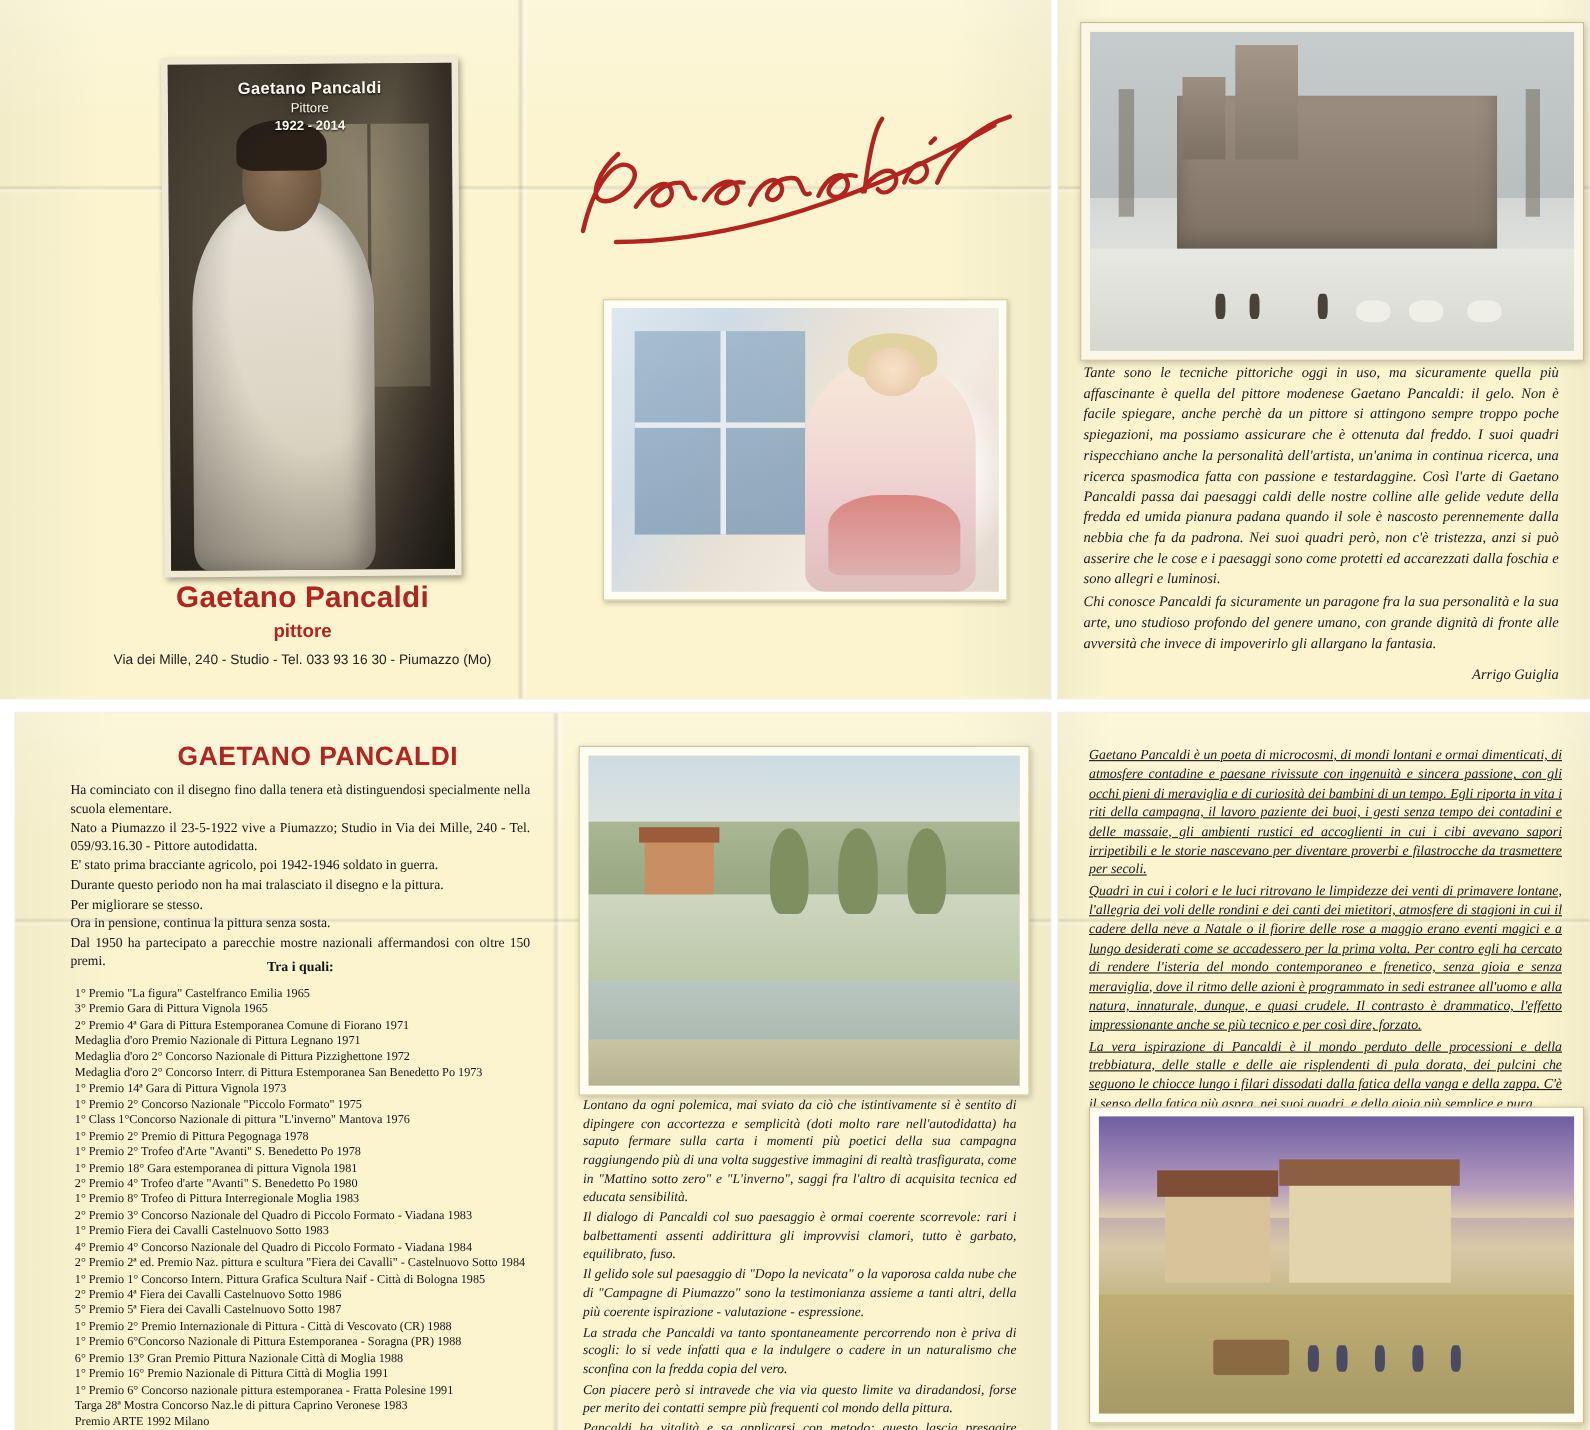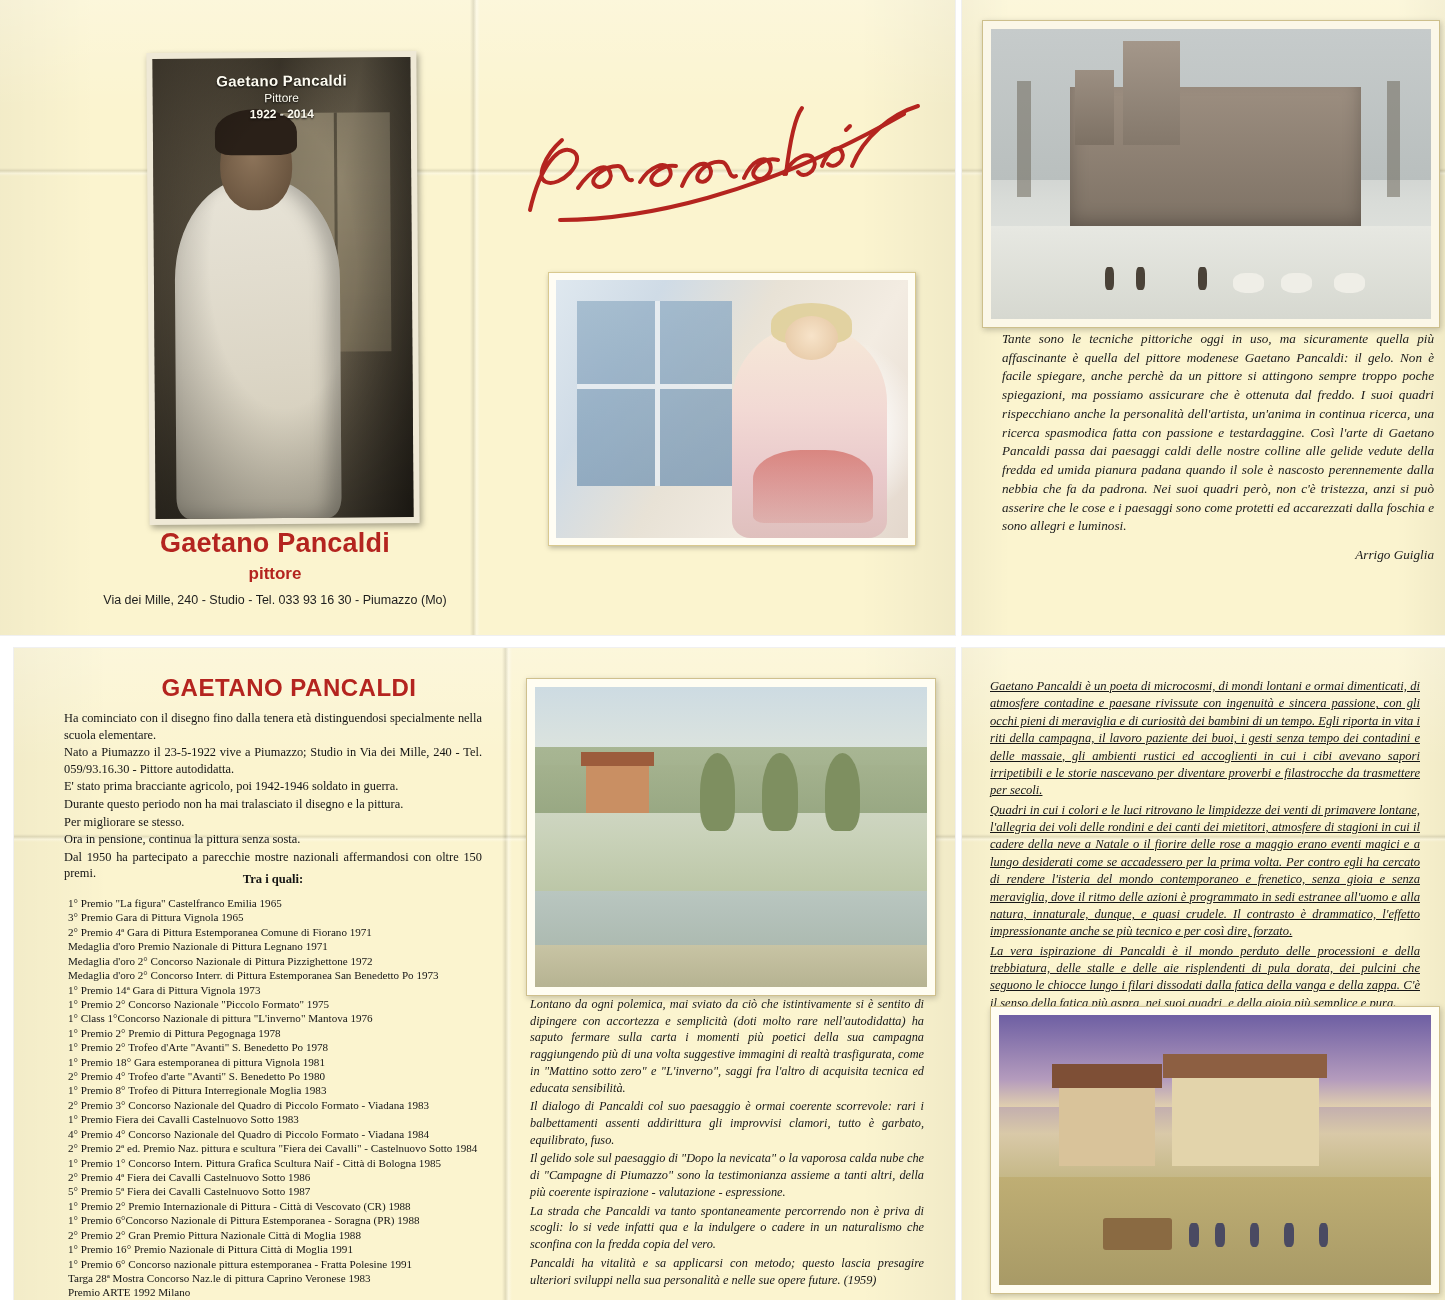--- a/index.html
+++ b/index.html
@@ -146,21 +146,21 @@
     background:linear-gradient(180deg,#a4978a,#84786b);}
   .a2-tower2{position:absolute;left:19%;top:14%;width:9%;height:26%;
     background:linear-gradient(180deg,#9c8f82,#7d7164);}
   .a2-ground{position:absolute;left:0;right:0;bottom:0;height:32%;
     background:linear-gradient(180deg,#e7e8e2,#d6d8d0);}
   .a2-ox{position:absolute;bottom:9%;width:7%;height:7%;background:#efeee7;border-radius:40%;}
   .a2-fig{position:absolute;bottom:10%;width:2%;height:8%;background:#4a4238;border-radius:30%;}
   .a2-tree{position:absolute;top:18%;width:3%;height:40%;background:#6f6a5c;opacity:.55;}
 
   .text2{
-    position:absolute;left:40px;top:330px;width:432px;
+    position:absolute;left:23px;top:330px;width:432px;
     font-style:italic;font-size:13.2px;line-height:1.42;color:#1a1a1a;text-align:justify;
   }
   .text2 p{margin:0 0 2px 0;}
   .sign-right{text-align:right;font-style:italic;margin-top:10px;font-size:13.2px;}
 
   
   #panel-bot-left{left:14px;top:648px;width:941px;height:652px;}
   .bio-title{
     position:absolute;left:110px;top:26px;width:330px;text-align:center;
     font-family:"Liberation Sans",sans-serif;font-weight:bold;font-size:24px;
@@ -305,20 +305,21 @@
       <div class="a2-ox" style="left:66%"></div>
       <div class="a2-ox" style="left:78%"></div>
       <div class="a2-fig" style="left:26%"></div>
       <div class="a2-fig" style="left:33%"></div>
       <div class="a2-fig" style="left:47%"></div>
     </div>
   </div>
 
   <div class="text2">
     <p>Tante sono le tecniche pittoriche oggi in uso, ma sicuramente quella più affascinante è quella del pittore modenese Gaetano Pancaldi: il gelo. Non è facile spiegare, anche perchè da un pittore si attingono sempre troppo poche spiegazioni, ma possiamo assicurare che è ottenuta dal freddo. I suoi quadri rispecchiano anche la personalità dell'artista, un'anima in continua ricerca, una ricerca spasmodica fatta con passione e testardaggine. Così l'arte di Gaetano Pancaldi passa dai paesaggi caldi delle nostre colline alle gelide vedute della fredda ed umida pianura padana quando il sole è nascosto perennemente dalla nebbia che fa da padrona. Nei suoi quadri però, non c'è tristezza, anzi si può asserire che le cose e i paesaggi sono come protetti ed accarezzati dalla foschia e sono allegri e luminosi.</p>
+    <p>Chi conosce Pancaldi fa sicuramente un paragone fra la sua personalità e la sua arte, uno studioso profondo del genere umano, con grande dignità di fronte alle avversità che invece di impoverirlo gli allargano la fantasia.</p>
     <div class="sign-right">Arrigo Guiglia</div>
   </div>
 </div>
 
 <div class="paper" id="panel-bot-left">
   <div class="fold" style="left:488px"></div>
   <div class="hfold" style="top:186px"></div>
 
   <div class="bio-title">GAETANO PANCALDI</div>
 
@@ -351,21 +352,21 @@
     <div>1° Premio 8° Trofeo di Pittura Interregionale Moglia 1983</div>
     <div>2° Premio 3° Concorso Nazionale del Quadro di Piccolo Formato - Viadana 1983</div>
     <div>1° Premio Fiera dei Cavalli Castelnuovo Sotto 1983</div>
     <div>4° Premio 4° Concorso Nazionale del Quadro di Piccolo Formato - Viadana 1984</div>
     <div>2° Premio 2ª ed. Premio Naz. pittura e scultura "Fiera dei Cavalli" - Castelnuovo Sotto 1984</div>
     <div>1° Premio 1° Concorso Intern. Pittura Grafica Scultura Naif - Città di Bologna 1985</div>
     <div>2° Premio 4ª Fiera dei Cavalli Castelnuovo Sotto 1986</div>
     <div>5° Premio 5ª Fiera dei Cavalli Castelnuovo Sotto 1987</div>
     <div>1° Premio 2° Premio Internazionale di Pittura - Città di Vescovato (CR) 1988</div>
     <div>1° Premio 6°Concorso Nazionale di Pittura Estemporanea - Soragna (PR) 1988</div>
-    <div>2° Premio 2° Gran Premio Pittura Nazionale Città di Moglia 1988</div>
+    <div>6° Premio 13° Gran Premio Pittura Nazionale Città di Moglia 1988</div>
     <div>1° Premio 16° Premio Nazionale di Pittura Città di Moglia 1991</div>
     <div>1° Premio 6° Concorso nazionale pittura estemporanea - Fratta Polesine 1991</div>
     <div>Targa 28ª Mostra Concorso Naz.le di pittura Caprino Veronese 1983</div>
     <div>Premio ARTE 1992 Milano</div>
     <div>1° Premio 28° Gran Premio Nazionale di Pittura Città di Moglia 1993</div>
   </div>
 
   <div class="art3">
     <div class="canvas">
       <div class="a3-sky"></div>
@@ -377,20 +378,21 @@
       <div class="a3-water"></div>
       <div class="a3-fore"></div>
     </div>
   </div>
 
   <div class="text3">
     <p>Lontano da ogni polemica, mai sviato da ciò che istintivamente si è sentito di dipingere con accortezza e semplicità (doti molto rare nell'autodidatta) ha saputo fermare sulla carta i momenti più poetici della sua campagna raggiungendo più di una volta suggestive immagini di realtà trasfigurata, come in "Mattino sotto zero" e "L'inverno", saggi fra l'altro di acquisita tecnica ed educata sensibilità.</p>
     <p>Il dialogo di Pancaldi col suo paesaggio è ormai coerente scorrevole: rari i balbettamenti assenti addirittura gli improvvisi clamori, tutto è garbato, equilibrato, fuso.</p>
     <p>Il gelido sole sul paesaggio di "Dopo la nevicata" o la vaporosa calda nube che di "Campagne di Piumazzo" sono la testimonianza assieme a tanti altri, della più coerente ispirazione - valutazione - espressione.</p>
     <p>La strada che Pancaldi va tanto spontaneamente percorrendo non è priva di scogli: lo si vede infatti qua e la indulgere o cadere in un naturalismo che sconfina con la fredda copia del vero.</p>
+    <p>Con piacere però si intravede che via via questo limite va diradandosi, forse per merito dei contatti sempre più frequenti col mondo della pittura.</p>
     <p>Pancaldi ha vitalità e sa applicarsi con metodo; questo lascia presagire ulteriori sviluppi nella sua personalità e nelle sue opere future. (1959)</p>
 
   </div>
 </div>
 
 <div class="paper" id="panel-bot-right">
   <div class="hfold" style="top:186px"></div>
 
   <div class="text4">
     <p>Gaetano Pancaldi è un poeta di microcosmi, di mondi lontani e ormai dimenticati, di atmosfere contadine e paesane rivissute con ingenuità e sincera passione, con gli occhi pieni di meraviglia e di curiosità dei bambini di un tempo. Egli riporta in vita i riti della campagna, il lavoro paziente dei buoi, i gesti senza tempo dei contadini e delle massaie, gli ambienti rustici ed accoglienti in cui i cibi avevano sapori irripetibili e le storie nascevano per diventare proverbi e filastrocche da trasmettere per secoli.</p>

